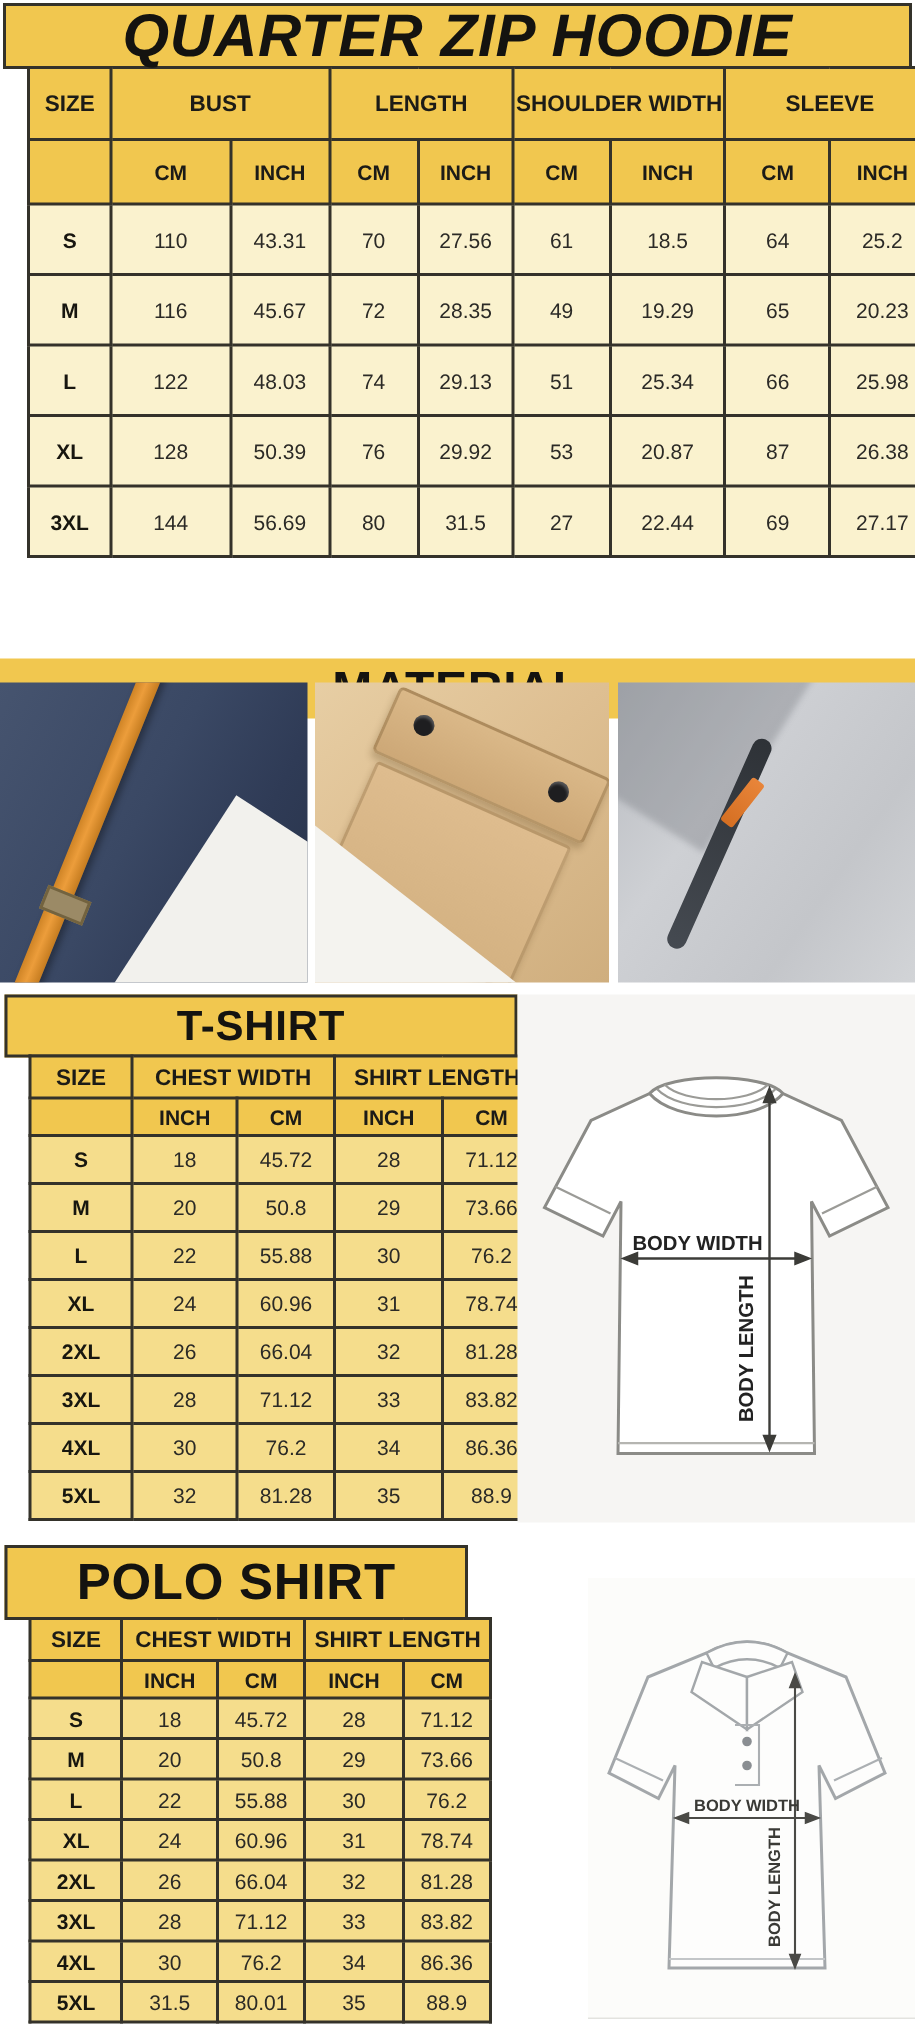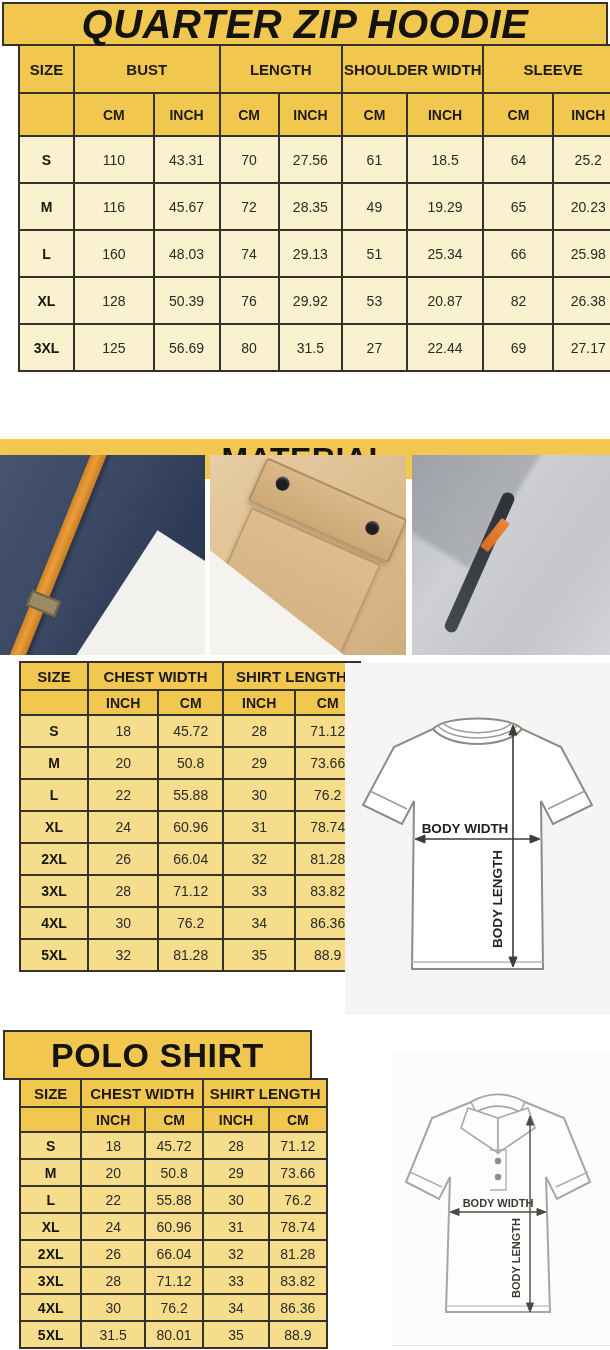--- a/index.html
+++ b/index.html
@@ -151,43 +151,43 @@
             <td>45.67</td>
             <td>72</td>
             <td>28.35</td>
             <td>49</td>
             <td>19.29</td>
             <td>65</td>
             <td>20.23</td>
           </tr>
           <tr>
             <td class="size-col">L</td>
-            <td>160</td>
+            <td>122</td>
             <td>48.03</td>
             <td>74</td>
             <td>29.13</td>
             <td>51</td>
             <td>25.34</td>
             <td>66</td>
             <td>25.98</td>
           </tr>
           <tr>
             <td class="size-col">XL</td>
             <td>128</td>
             <td>50.39</td>
             <td>76</td>
             <td>29.92</td>
             <td>53</td>
             <td>20.87</td>
-            <td>82</td>
+            <td>87</td>
             <td>26.38</td>
           </tr>
           <tr>
             <td class="size-col">3XL</td>
-            <td>125</td>
+            <td>144</td>
             <td>56.69</td>
             <td>80</td>
             <td>31.5</td>
             <td>27</td>
             <td>22.44</td>
             <td>69</td>
             <td>27.17</td>
           </tr>
         </tbody>
     </table>
@@ -207,20 +207,21 @@
       </div>
       <div class="pocket-body"></div>
     </div>
   </div>
   <div id="photo-gray" class="photo">
     <div class="zip"></div>
     <div class="zip-pull"></div>
   </div>
 
   <div id="tshirt-section">
+    <div id="tshirt-title" class="band">T-SHIRT</div>
     <table id="tshirt-table" class="small-table">
       <colgroup>
         <col style="width:20%">
           <col style="width:20.7%">
           <col style="width:19%">
         <col style="width:21.3%">
           <col style="width:19%">
       </colgroup>
       <thead>
         <tr class="group-row">

